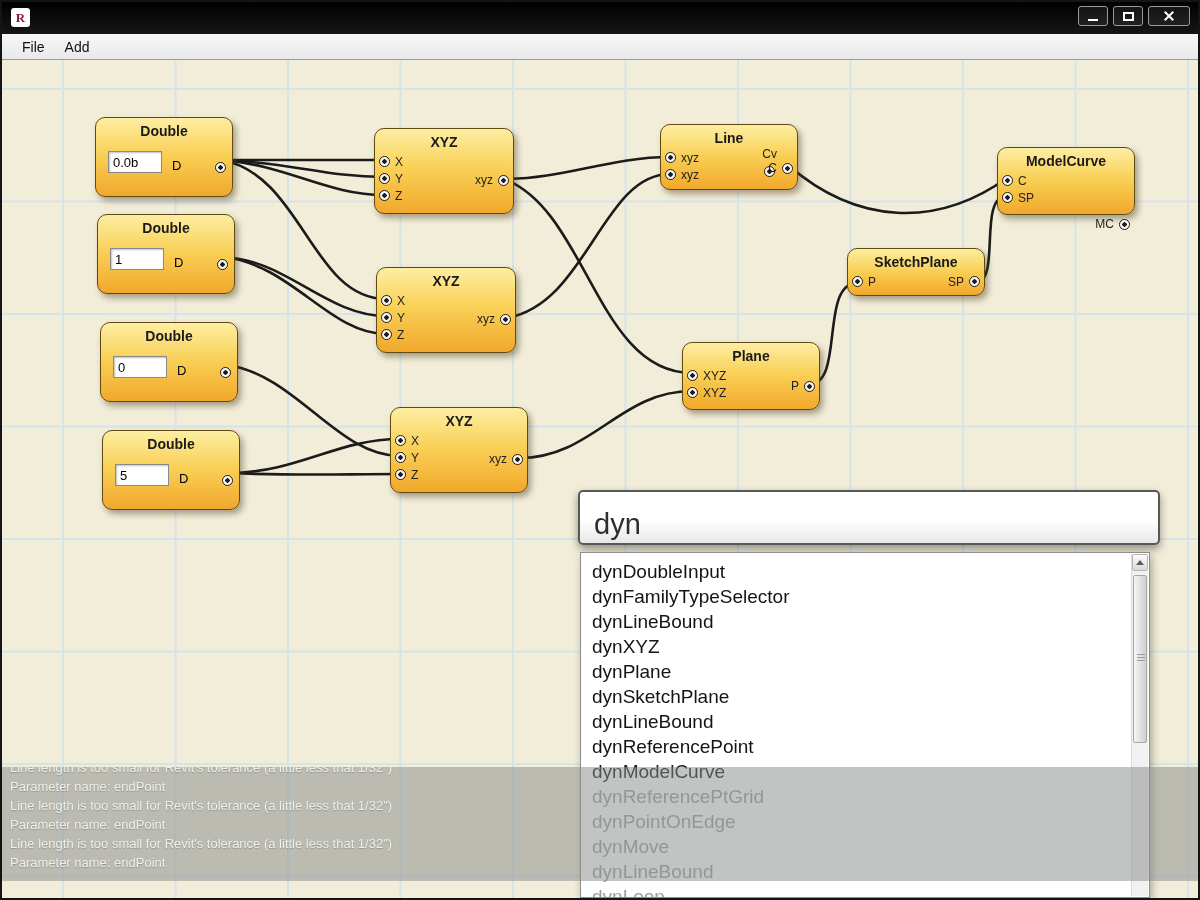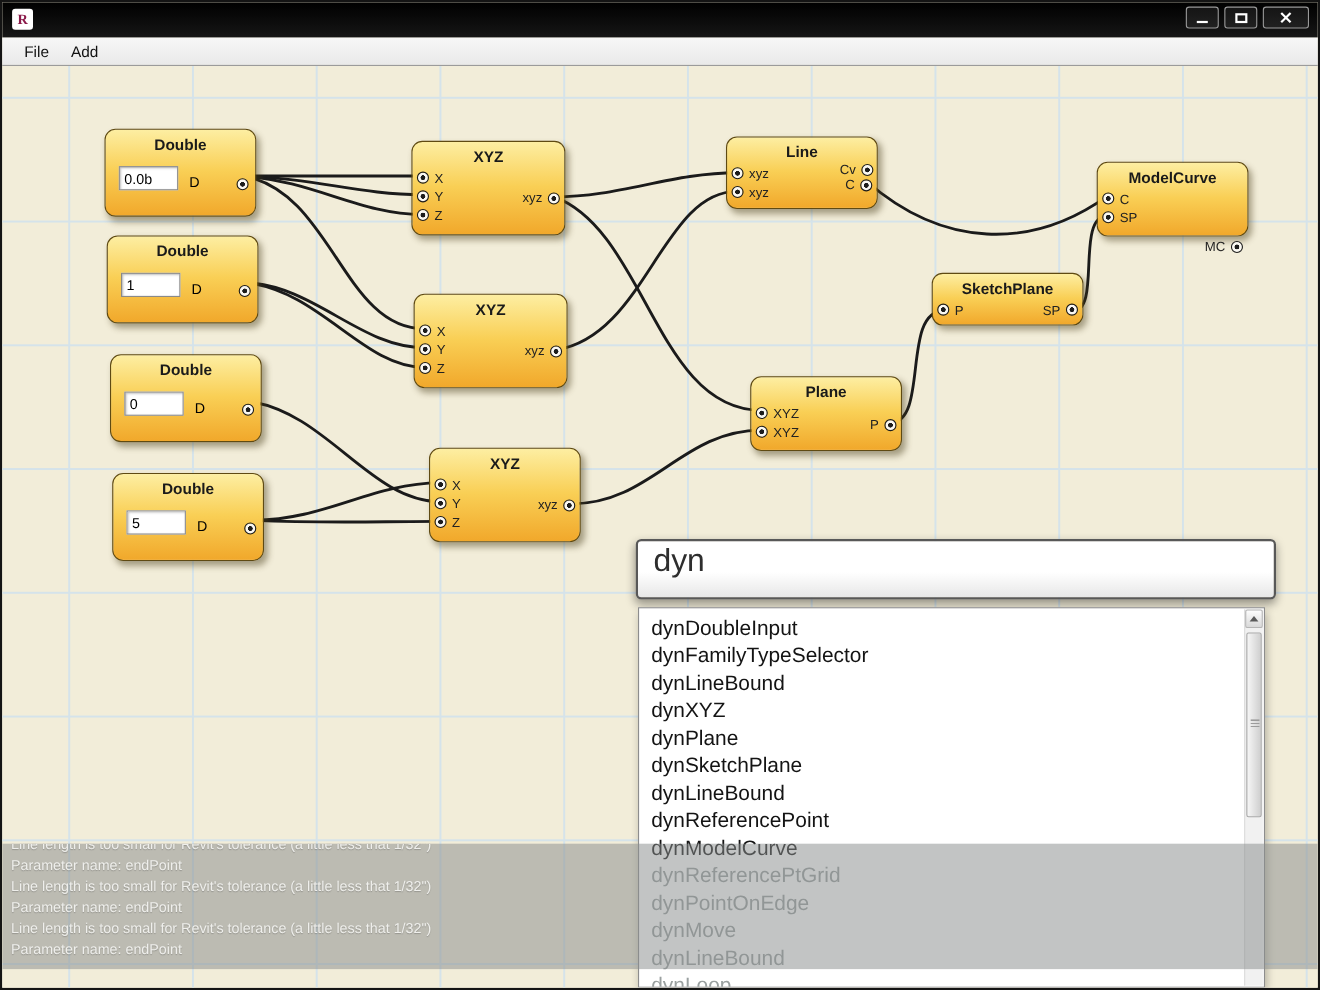--- a/index.html
+++ b/index.html
@@ -54,21 +54,21 @@
   .double-body { display:flex; align-items:flex-end; margin-top:5px; height:26px; padding:0 6px 0 12px; font-size:13px; }
   .value-box { width:54px; height:22px; border:1px solid #8a8a8a; background:#fff; font-size:13px; padding-left:4px;
                box-shadow:inset 1px 1px 2px rgba(0,0,0,0.25); font-family:"Liberation Sans",sans-serif; }
   .double-body .d-label { margin-left:10px; }
   .double-body .port { margin-left:auto; }
 
   
   .search-box { position:absolute; left:576px; top:430px; width:582px; height:55px; z-index:3;
                 border:2px solid #585858; border-radius:5px;
                 background:linear-gradient(#ffffff 55%, #e7e7e7); box-shadow:0 4px 9px rgba(0,0,0,0.4);
-                display:flex; align-items:flex-start; }
+                display:flex; align-items:flex-end; }
   .search-box input { border:none; outline:none; background:transparent; width:100%;
                       font-size:29px; color:#2e2e2e; padding:2px 14px; font-family:"Liberation Sans",sans-serif; }
 
   .result-list { position:absolute; left:578px; top:492px; width:570px; height:346px; z-index:3;
                  background:#fff; border:1px solid #8d8d8d; box-shadow:2px 4px 8px rgba(0,0,0,0.3);
                  overflow:hidden; padding:6px 0 0 0; }
   .list-item { height:25px; line-height:25px; padding-left:11px; font-size:19px; color:#141414; cursor:default; }
   .list-item.disabled { color:#9aa0a0; }
 
   .scrollbar { position:absolute; right:1px; top:1px; bottom:1px; width:17px; background:#f1f1f1; border-left:1px solid #dcdcdc; }
@@ -233,21 +233,21 @@
     <div class="node" style="left:658px; top:64px; width:138px; height:66px;">
       <div class="node-title">Line</div>
       <div class="prow">
           <span class="port"></span>
           <span>xyz</span>
         </div>
       <div class="prow">
           <span class="port"></span>
           <span>xyz</span>
         </div>
-      <div class="out-abs" style="right:3px; top:22px;">
+      <div class="out-abs" style="right:20px; top:22px;flex-direction:column;">
           <span>Cv</span>
           <span class="port"></span>
         </div>
       <div class="out-abs" style="right:4px; top:36px;">
           <span>C</span>
           <span class="port"></span>
         </div>
     </div>
 
     <div class="node" style="left:680px; top:282px; width:138px; height:68px;">

